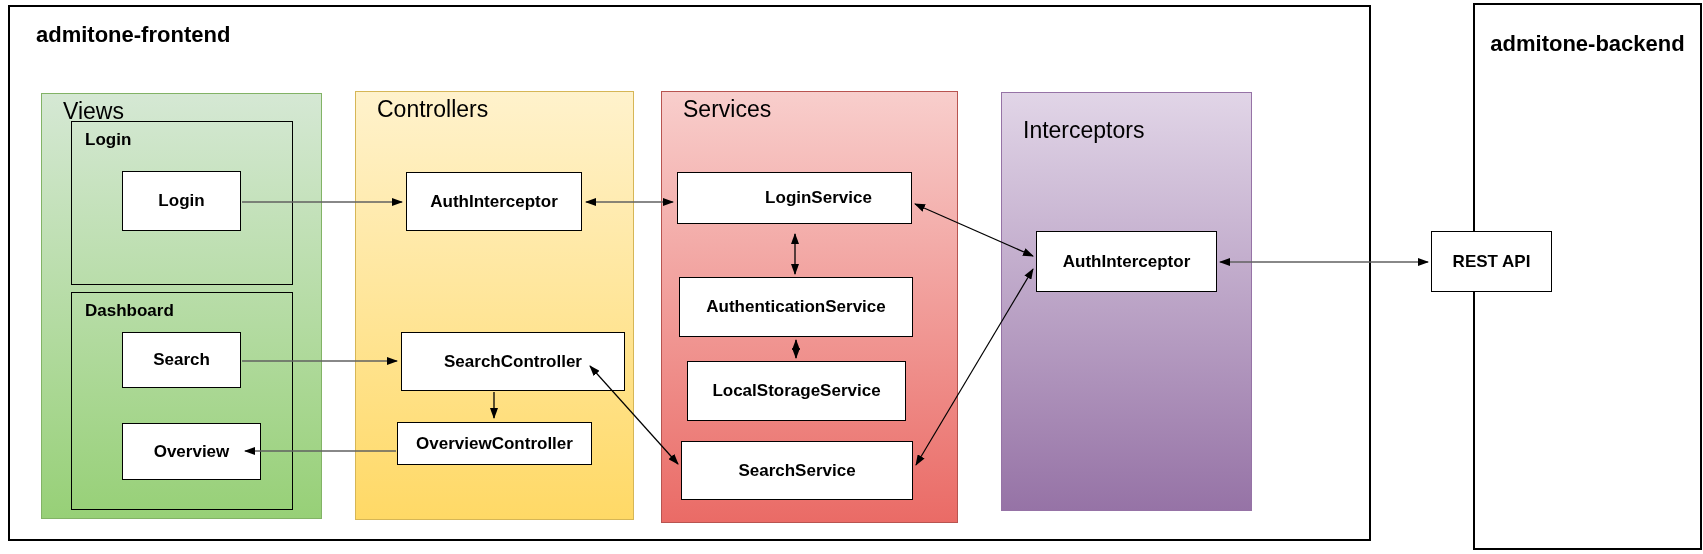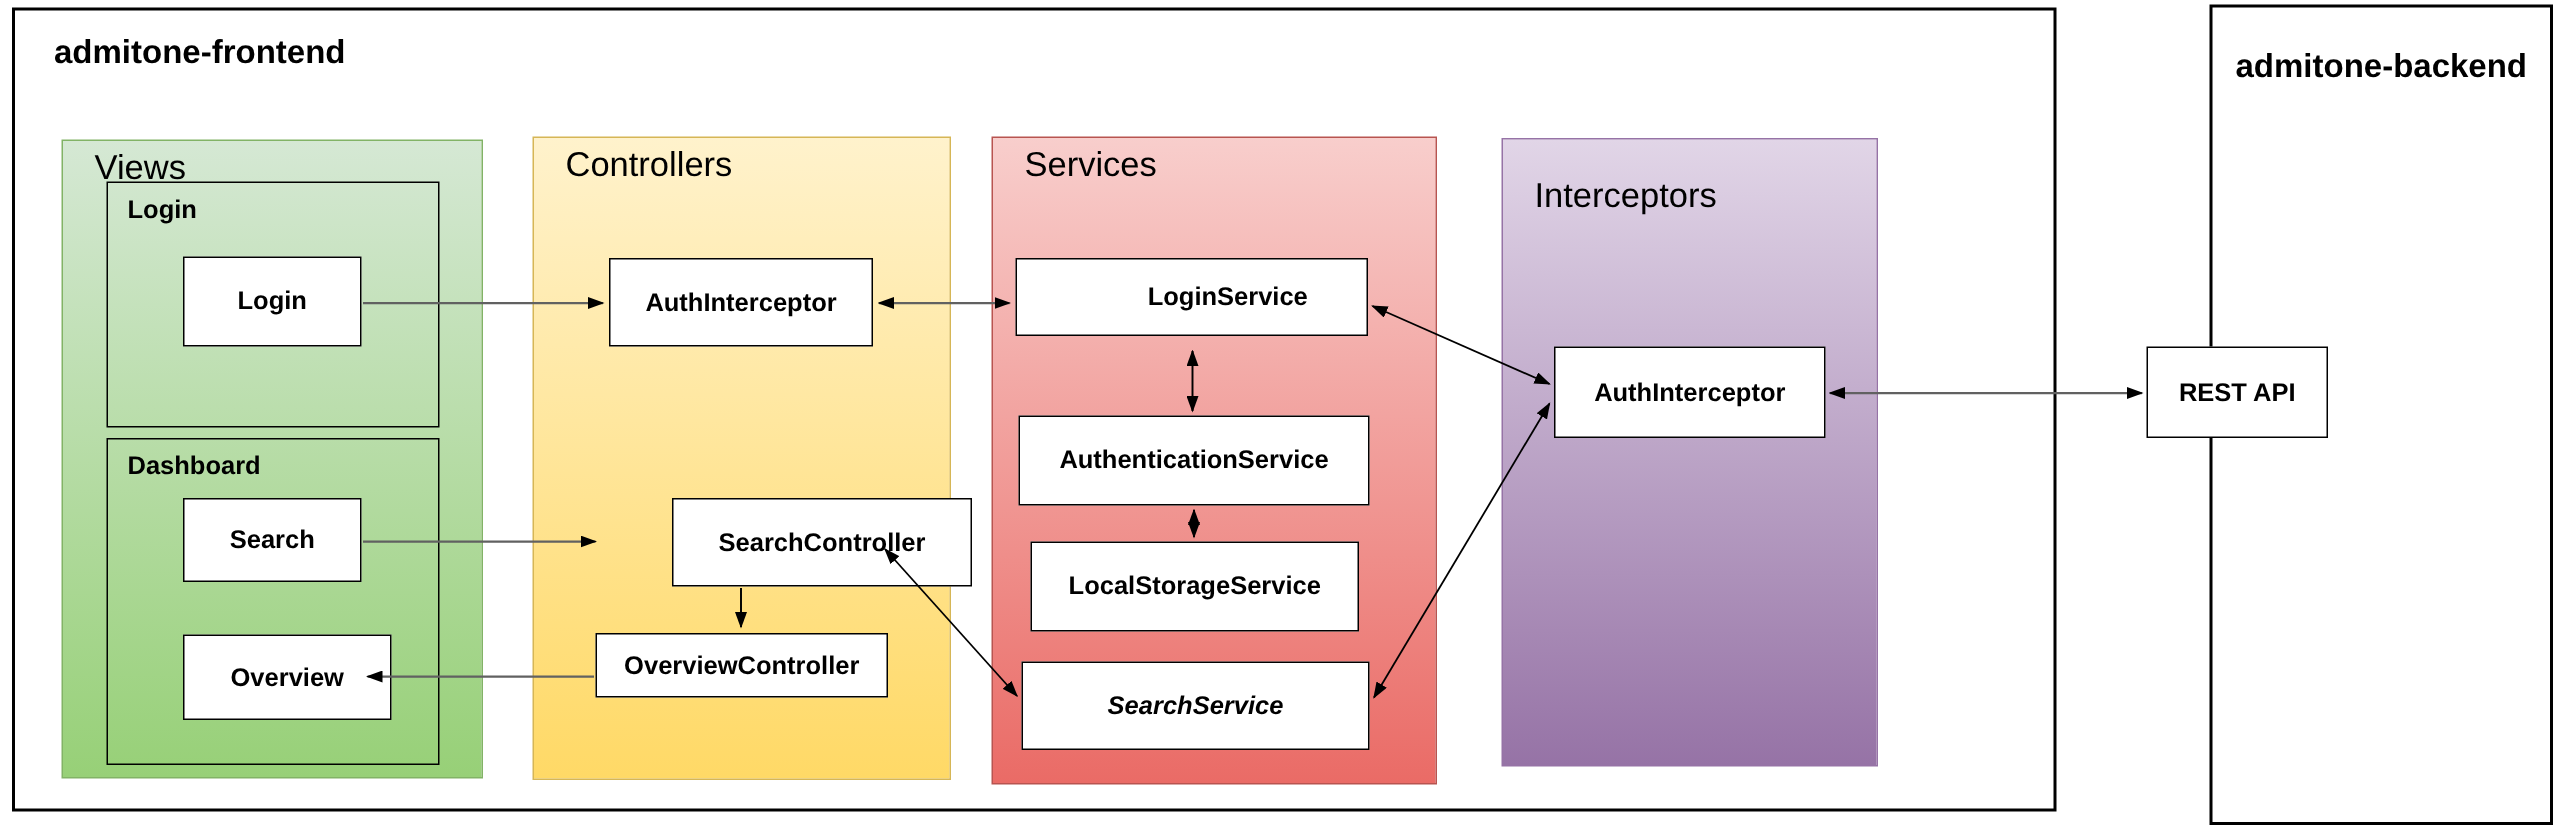--- a/index.html
+++ b/index.html
@@ -56,27 +56,27 @@
 </div>
 <div class="abs frame" style="left:71px;top:292px;width:222px;height:218px;">
   <div class="frame-label">Dashboard</div>
 </div>
 
 <div class="abs node" style="left:122px;top:171px;width:119px;height:60px;">Login</div>
 <div class="abs node" style="left:122px;top:332px;width:119px;height:56px;">Search</div>
 <div class="abs node" style="left:122px;top:423px;width:139px;height:57px;">Overview</div>
 
 <div class="abs node" style="left:406px;top:172px;width:176px;height:59px;">AuthInterceptor</div>
-<div class="abs node" style="left:401px;top:332px;width:200px;height:59px;margin-left:47px;">SearchController</div>
+<div class="abs node" style="left:401px;top:332px;width:224px;height:59px;">SearchController</div>
 <div class="abs node" style="left:397px;top:422px;width:195px;height:43px;">OverviewController</div>
 
 <div class="abs node" style="left:677px;top:172px;width:235px;height:52px;padding-left:48px;">LoginService</div>
 <div class="abs node" style="left:679px;top:277px;width:234px;height:60px;">AuthenticationService</div>
 <div class="abs node" style="left:687px;top:361px;width:219px;height:60px;">LocalStorageService</div>
-<div class="abs node" style="left:681px;top:441px;width:232px;height:59px;font-style:italic;">SearchService</div>
+<div class="abs node" style="left:681px;top:441px;width:232px;height:59px;">SearchService</div>
 
 <div class="abs node" style="left:1036px;top:231px;width:181px;height:61px;">AuthInterceptor</div>
 <div class="abs node" style="left:1431px;top:231px;width:121px;height:61px;">REST API</div>
 
 <svg id="edge-layer" width="1703" height="554" viewBox="0 0 1703 554">
   <defs>
     <marker id="ah-end" markerWidth="11" markerHeight="8" refX="10" refY="4" orient="auto" markerUnits="userSpaceOnUse">
       <path d="M0,0 L11,4 L0,8 z" fill="#000"></path>
     </marker>
     <marker id="ah-start" markerWidth="11" markerHeight="8" refX="1" refY="4" orient="auto" markerUnits="userSpaceOnUse">

